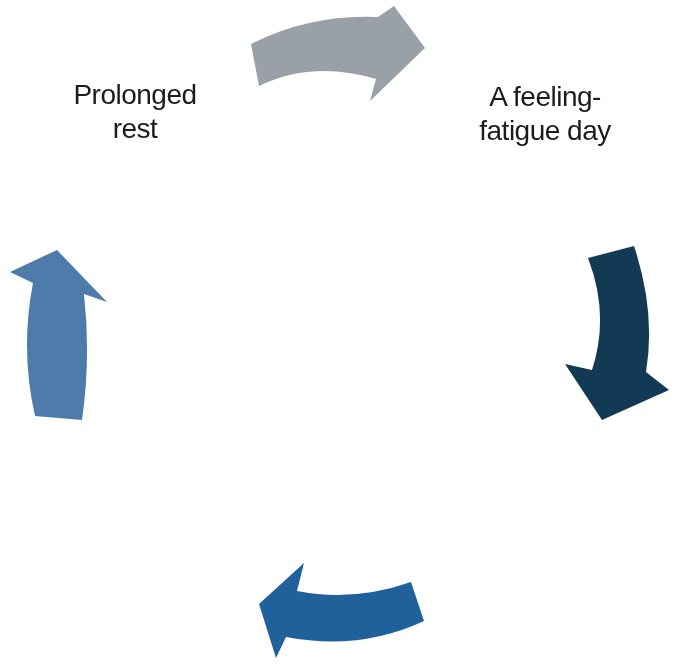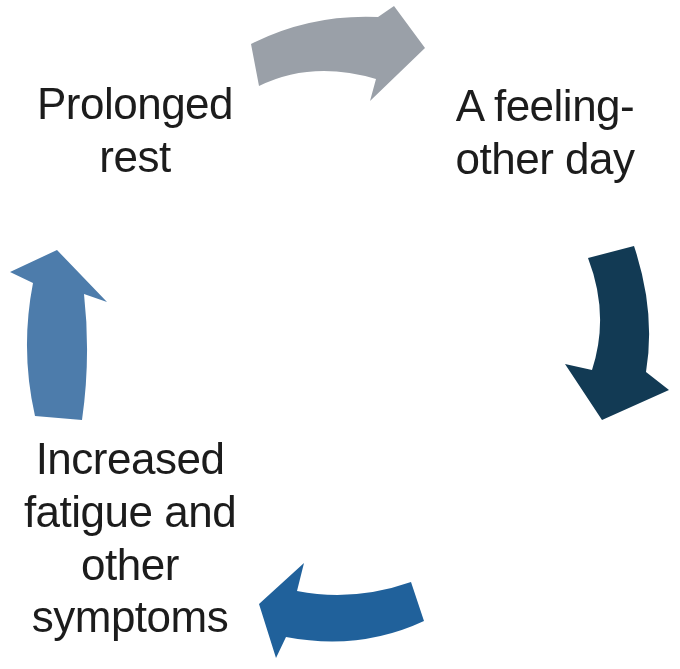--- a/index.html
+++ b/index.html
@@ -13,21 +13,21 @@
   }
   .arrows-layer {
     position: absolute;
     left: 0; top: 0;
     width: 680px; height: 669px;
   }
   .node-label {
     position: absolute;
     text-align: center;
     white-space: pre-line;
-    font-size: 44px;
+    font-size: 28px;
     line-height: 1.2;
     font-weight: 400;
     color: #1c1c1c;
     letter-spacing: -0.5px;
   }
   #label-prolonged-rest   { left: 20px;  top: 78px;  width: 230px; }
   #label-feeling-better   { left: 430px; top: 80px;  width: 230px; }
   #label-overactivity     { left: 415px; top: 506px; width: 250px; }
   #label-increased-fatigue{ left: 5px;   top: 433px; width: 250px; }
 </style>
@@ -73,21 +73,17 @@
              L 35 416
              Q 20 350 33 283
              L 10 272
              Z" fill="#4d7cab"></path>
   </svg>
 
   <div class="node-label" id="label-prolonged-rest">Prolonged
 rest</div>
 
   <div class="node-label" id="label-feeling-better">A feeling-
-other day</div>
+fatigue day</div>
 
 
-  <div class="node-label" id="label-increased-fatigue">Increased
-fatigue and
-other
-symptoms</div>
 
 </div>
 
 </body></html>

